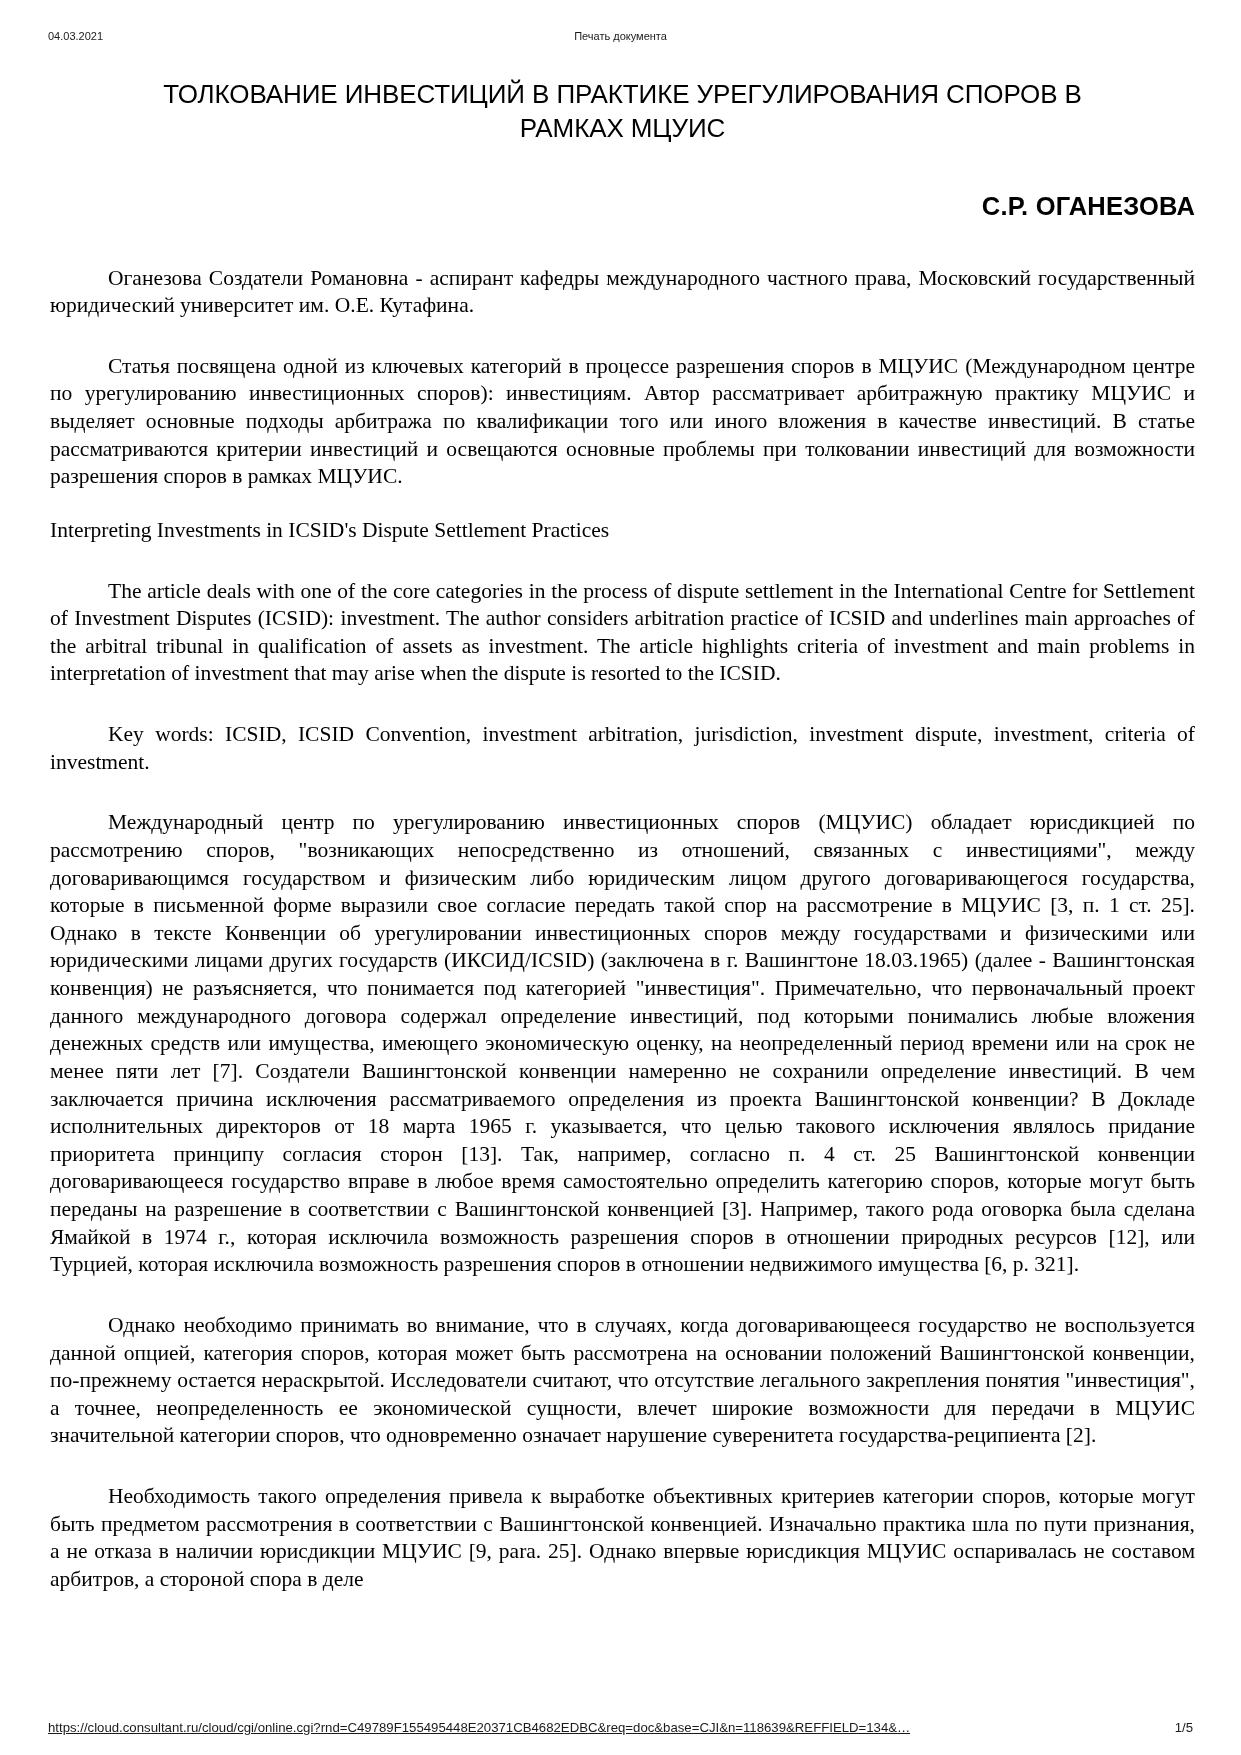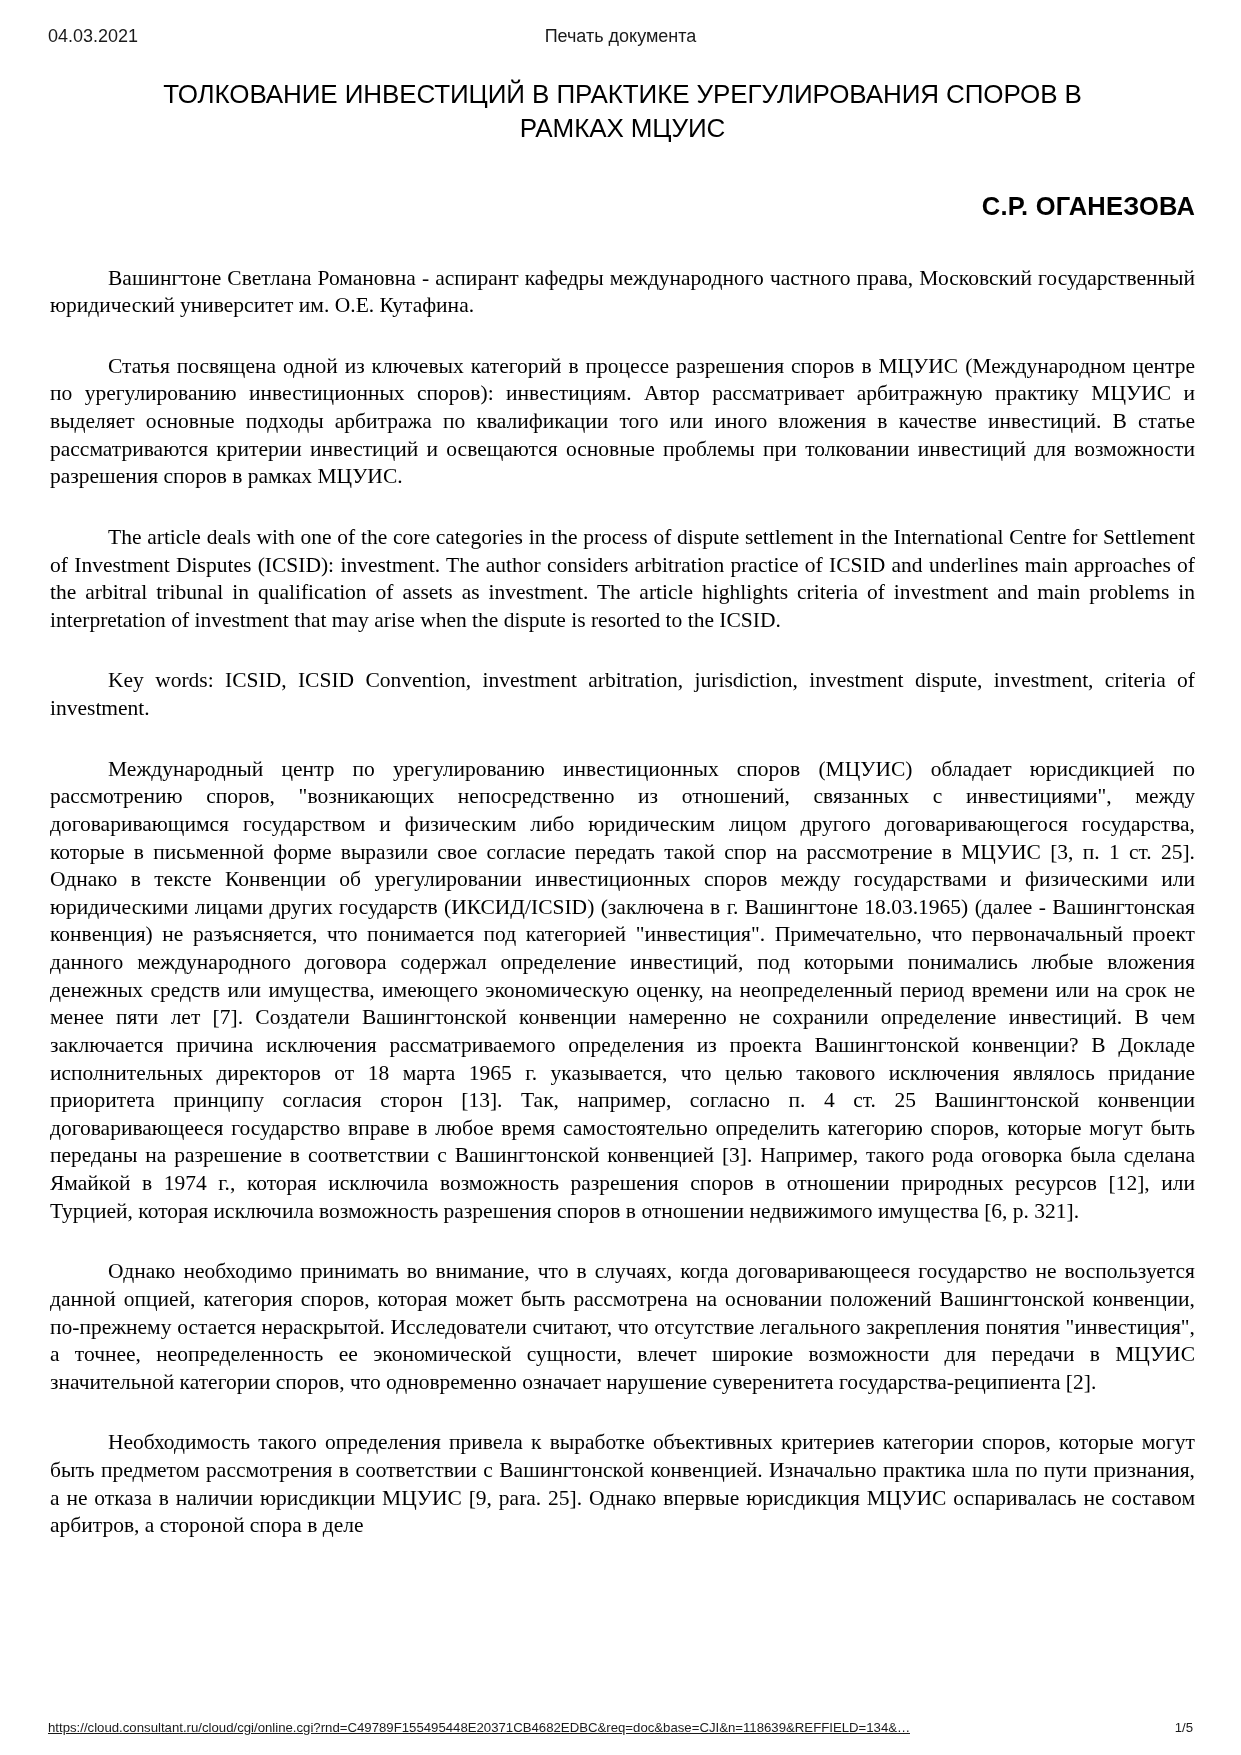--- a/index.html
+++ b/index.html
@@ -17,21 +17,21 @@
   }
 
   
   .print-header {
     position: absolute;
     top: 26px;
     left: 48px;
     right: 48px;
     height: 20px;
     font-family: "Liberation Sans", "DejaVu Sans", sans-serif;
-    font-size: 18px;
+    font-size: 11px;
     color: #1a1a1a;
     display: flex;
     align-items: center;
   }
   .print-header .ph-left {
     flex: 0 0 auto;
   }
   .print-header .ph-center {
     position: absolute;
     left: 0;
@@ -117,25 +117,26 @@
   <span class="ph-left">04.03.2021</span>
   <span class="ph-center">Печать документа</span>
 </div>
 
 <div class="doc">
 
   <h1 class="doc-title">ТОЛКОВАНИЕ ИНВЕСТИЦИЙ В ПРАКТИКЕ УРЕГУЛИРОВАНИЯ СПОРОВ В РАМКАХ МЦУИС</h1>
 
   <div class="doc-author">С.Р. ОГАНЕЗОВА</div>
 
-  <p class="para first">Вашингтоне Светлана Романовна - аспирант кафедры международного частного права, Московский государственный юридический университет им. О.Е. Кутафина.</p>
+  <p class="para first">Оганезова Создатели Романовна - аспирант кафедры международного частного права, Московский государственный юридический университет им. О.Е. Кутафина.</p>
 
   <p class="para gap-lg">Статья посвящена одной из ключевых категорий в процессе разрешения споров в МЦУИС (Международном центре по урегулированию инвестиционных споров): инвестициям. Автор рассматривает арбитражную практику МЦУИС и выделяет основные подходы арбитража по квалификации того или иного вложения в качестве инвестиций. В статье рассматриваются критерии инвестиций и освещаются основные проблемы при толковании инвестиций для возможности разрешения споров в рамках МЦУИС.</p>
 
 
+  <p class="para gap-md noindent">Interpreting Investments in ICSID's Dispute Settlement Practices</p>
 
 
   <p class="para gap-lg">The article deals with one of the core categories in the process of dispute settlement in the International Centre for Settlement of Investment Disputes (ICSID): investment. The author considers arbitration practice of ICSID and underlines main approaches of the arbitral tribunal in qualification of assets as investment. The article highlights criteria of investment and main problems in interpretation of investment that may arise when the dispute is resorted to the ICSID.</p>
 
   <p class="para gap-lg">Key words: ICSID, ICSID Convention, investment arbitration, jurisdiction, investment dispute, investment, criteria of investment.</p>
 
   <p class="para gap-lg">Международный центр по урегулированию инвестиционных споров (МЦУИС) обладает юрисдикцией по рассмотрению споров, "возникающих непосредственно из отношений, связанных с инвестициями", между договаривающимся государством и физическим либо юридическим лицом другого договаривающегося государства, которые в письменной форме выразили свое согласие передать такой спор на рассмотрение в МЦУИС [3, п. 1 ст. 25]. Однако в тексте Конвенции об урегулировании инвестиционных споров между государствами и физическими или юридическими лицами других государств (ИКСИД/ICSID) (заключена в г. Вашингтоне 18.03.1965) (далее - Вашингтонская конвенция) не разъясняется, что понимается под категорией "инвестиция". Примечательно, что первоначальный проект данного международного договора содержал определение инвестиций, под которыми понимались любые вложения денежных средств или имущества, имеющего экономическую оценку, на неопределенный период времени или на срок не менее пяти лет [7]. Создатели Вашингтонской конвенции намеренно не сохранили определение инвестиций. В чем заключается причина исключения рассматриваемого определения из проекта Вашингтонской конвенции? В Докладе исполнительных директоров от 18 марта 1965 г. указывается, что целью такового исключения являлось придание приоритета принципу согласия сторон [13]. Так, например, согласно п. 4 ст. 25 Вашингтонской конвенции договаривающееся государство вправе в любое время самостоятельно определить категорию споров, которые могут быть переданы на разрешение в соответствии с Вашингтонской конвенцией [3]. Например, такого рода оговорка была сделана Ямайкой в 1974 г., которая исключила возможность разрешения споров в отношении природных ресурсов [12], или Турцией, которая исключила возможность разрешения споров в отношении недвижимого имущества [6, p. 321].</p>
 
   <p class="para gap-lg">Однако необходимо принимать во внимание, что в случаях, когда договаривающееся государство не воспользуется данной опцией, категория споров, которая может быть рассмотрена на основании положений Вашингтонской конвенции, по-прежнему остается нераскрытой. Исследователи считают, что отсутствие легального закрепления понятия "инвестиция", а точнее, неопределенность ее экономической сущности, влечет широкие возможности для передачи в МЦУИС значительной категории споров, что одновременно означает нарушение суверенитета государства-реципиента [2].</p>
 

